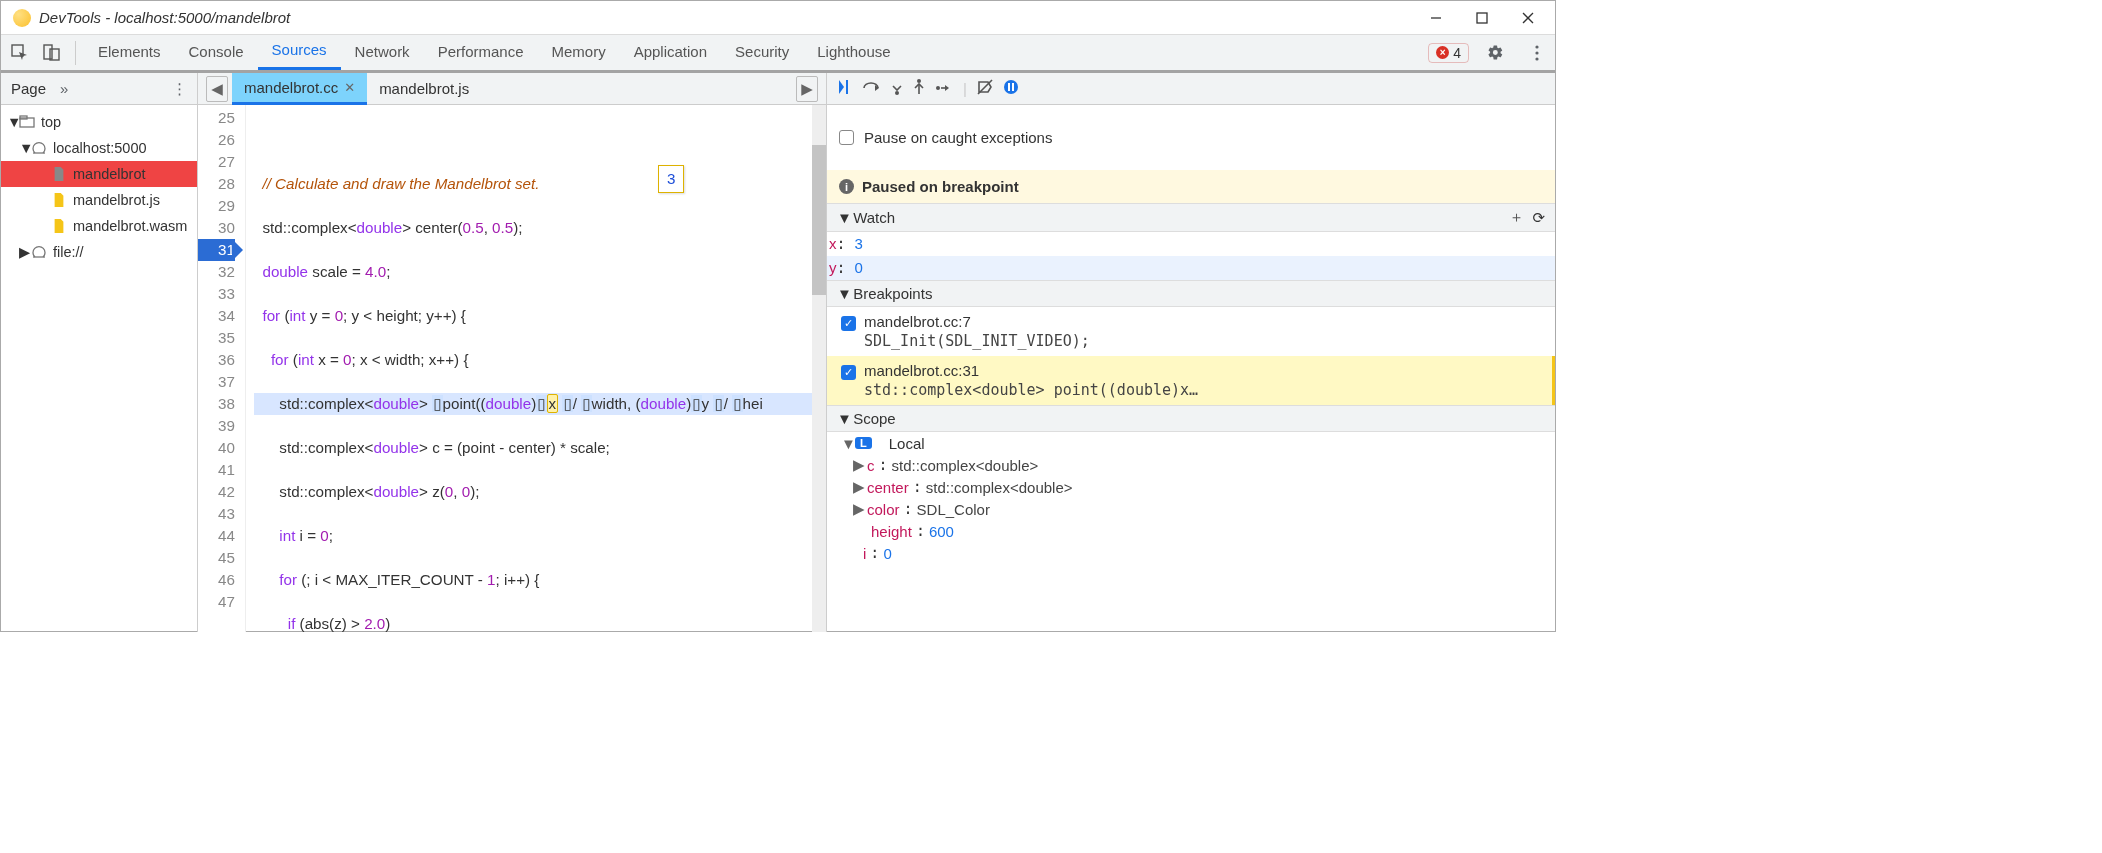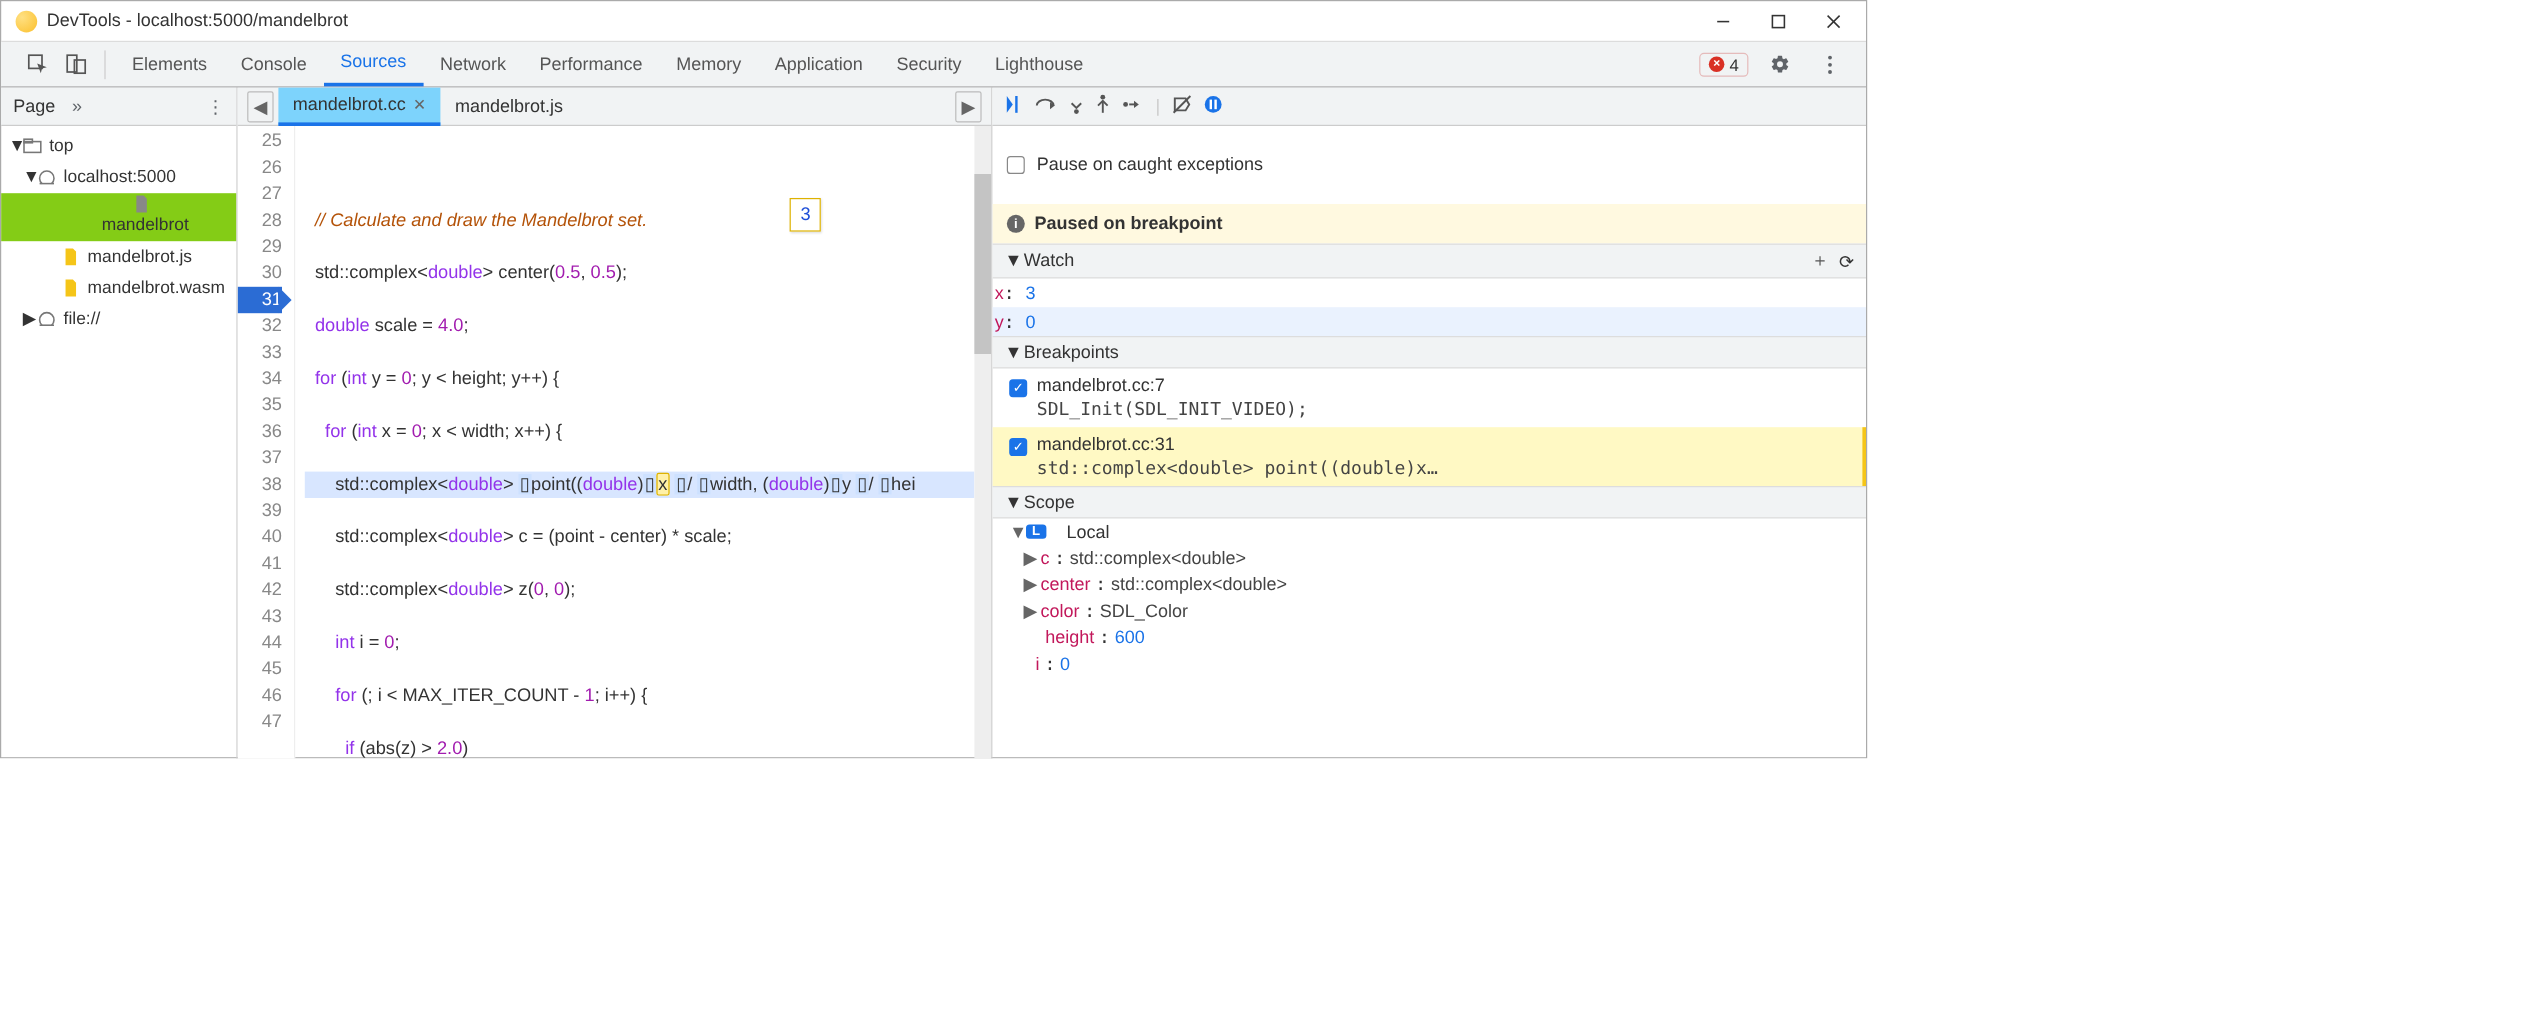--- a/index.html
+++ b/index.html
@@ -2,27 +2,27 @@
 <html><head>
 <meta charset="utf-8">
 <style>
 * { margin:0; padding:0; box-sizing:border-box; font-family:"Segoe UI",Arial,sans-serif; }
 body { background:#fff; font-size:15px; color:#333; overflow:hidden; }
 .window { width:1556px; height:632px; border:1px solid #aaa; background:#fff; display:flex; flex-direction:column; }
 
 
 .titlebar { height:34px; display:flex; align-items:center; padding:0 4px; border-bottom:1px solid #dcdcdc;}
 .titlebar .logo { width:18px;height:18px;border-radius:50%;margin:0 8px;background:radial-gradient(circle at 30% 30%,#ffe082,#fbc02d);}
-.titlebar .title { font-size:15px; color:#333; flex:1;}
+.titlebar .title { font-size:15px; color:#333; flex:1;font-style:italic;}
 .win-controls { display:flex; gap:0; }
 .win-btn { width:46px; height:34px; display:flex; align-items:center; justify-content:center; color:#333;}
 .win-btn svg { width:12px; height:12px; stroke:#333; fill:none; stroke-width:1.3;}
 
 
-.topbar { height:38px; display:flex; align-items:center; border-bottom:1px solid #a3a3a3; background:#f1f3f4; padding:0 14px; }
+.topbar { height:38px; display:flex; align-items:center; border-bottom:3px solid #a3a3a3; background:#f1f3f4; padding:0 2px; }
 .topbar .icon-btn { width:22px; height:22px; display:flex; align-items:center; justify-content:center; color:#555; margin:0 5px;}
 .divider-v { width:1px; height:24px; background:#ccc; margin:0 8px;}
 .tabs { display:flex; align-items:flex-end; height:100%; }
 .tab { padding:0 14px; height:38px; display:flex; align-items:center; color:#555; font-size:15px; cursor:pointer;}
 .tab.active { color:#1a73e8; border-bottom:3px solid #1a73e8; }
 .topbar .right { margin-left:auto; display:flex; align-items:center; gap:10px; }
 .err-badge { border:1px solid #c5221f44; border-radius:4px; padding:1px 7px; display:flex; align-items:center; gap:4px; font-size:14px;}
 .err-badge .circ { width:13px; height:13px; border-radius:50%; background:#d93025; color:#fff; display:inline-flex;align-items:center;justify-content:center; font-size:10px;font-weight:bold;}
 .gear { color:#5f6368; }
 
@@ -30,21 +30,21 @@
 .main { flex:1; display:grid; grid-template-columns:196px 1px 628px 1px auto; min-height:0; }
 .vline { background:#cdcdcd; }
 
 
 .sidebar { display:flex; flex-direction:column; border-right:0; }
 .sidebar-hdr { height:32px; display:flex;align-items:center;padding:0 10px;border-bottom:1px solid #ccc; background:#f1f3f4;}
 .sidebar-hdr .gg { margin-left:14px;color:#5f6368;}
 .sidebar-dots { margin-left:auto;color:#5f6368;}
 .tree { padding:4px 0; font-size:14.5px; line-height:22px;}
 .tree-row { display:flex;align-items:center;padding:2px 6px; }
-.tree-row.sel { background:#84cc16;flex-direction:column; }
+.tree-row.sel { background:#ef4444; }
 .caret { width:12px; display:inline-block;}
 .tree .ico { width:16px;height:14px; margin:0 6px 0 0;}
 
 
 .editor { display:flex; flex-direction:column; min-width:0;}
 .file-tabs { height:32px; display:flex; align-items:center; border-bottom:1px solid #ccc; background:#f1f3f4;padding:0 4px;}
 .nav-pane { width:22px;height:26px;border:1px solid #bbb;border-radius:2px;margin:0 4px;display:flex;align-items:center;justify-content:center;color:#666;}
 .file-tab { padding:0 12px;height:32px;display:flex;align-items:center;gap:6px;font-size:15px;color:#333;}
 .file-tab.active { background:#7dd3fc;border-bottom:3px solid #1a73e8;}
 .file-tab .x { color:#666; font-size:13px;}

